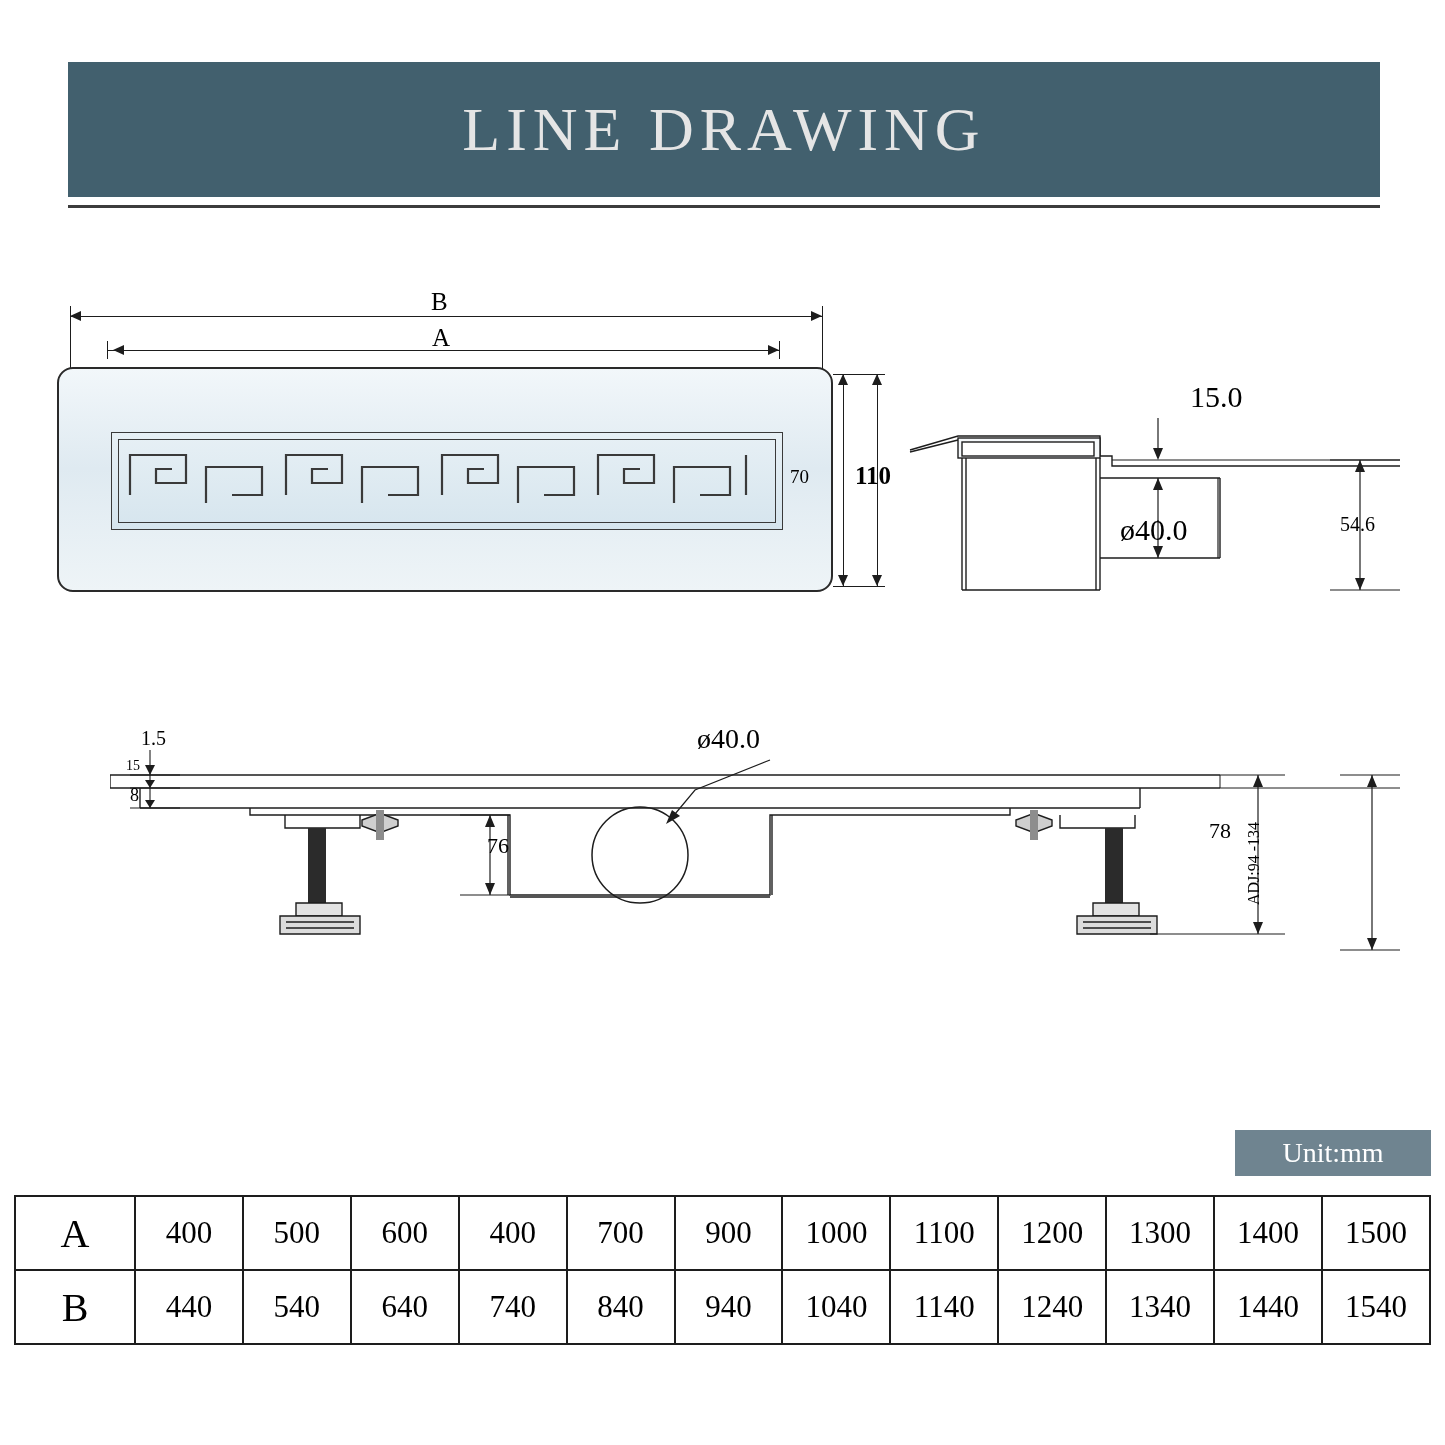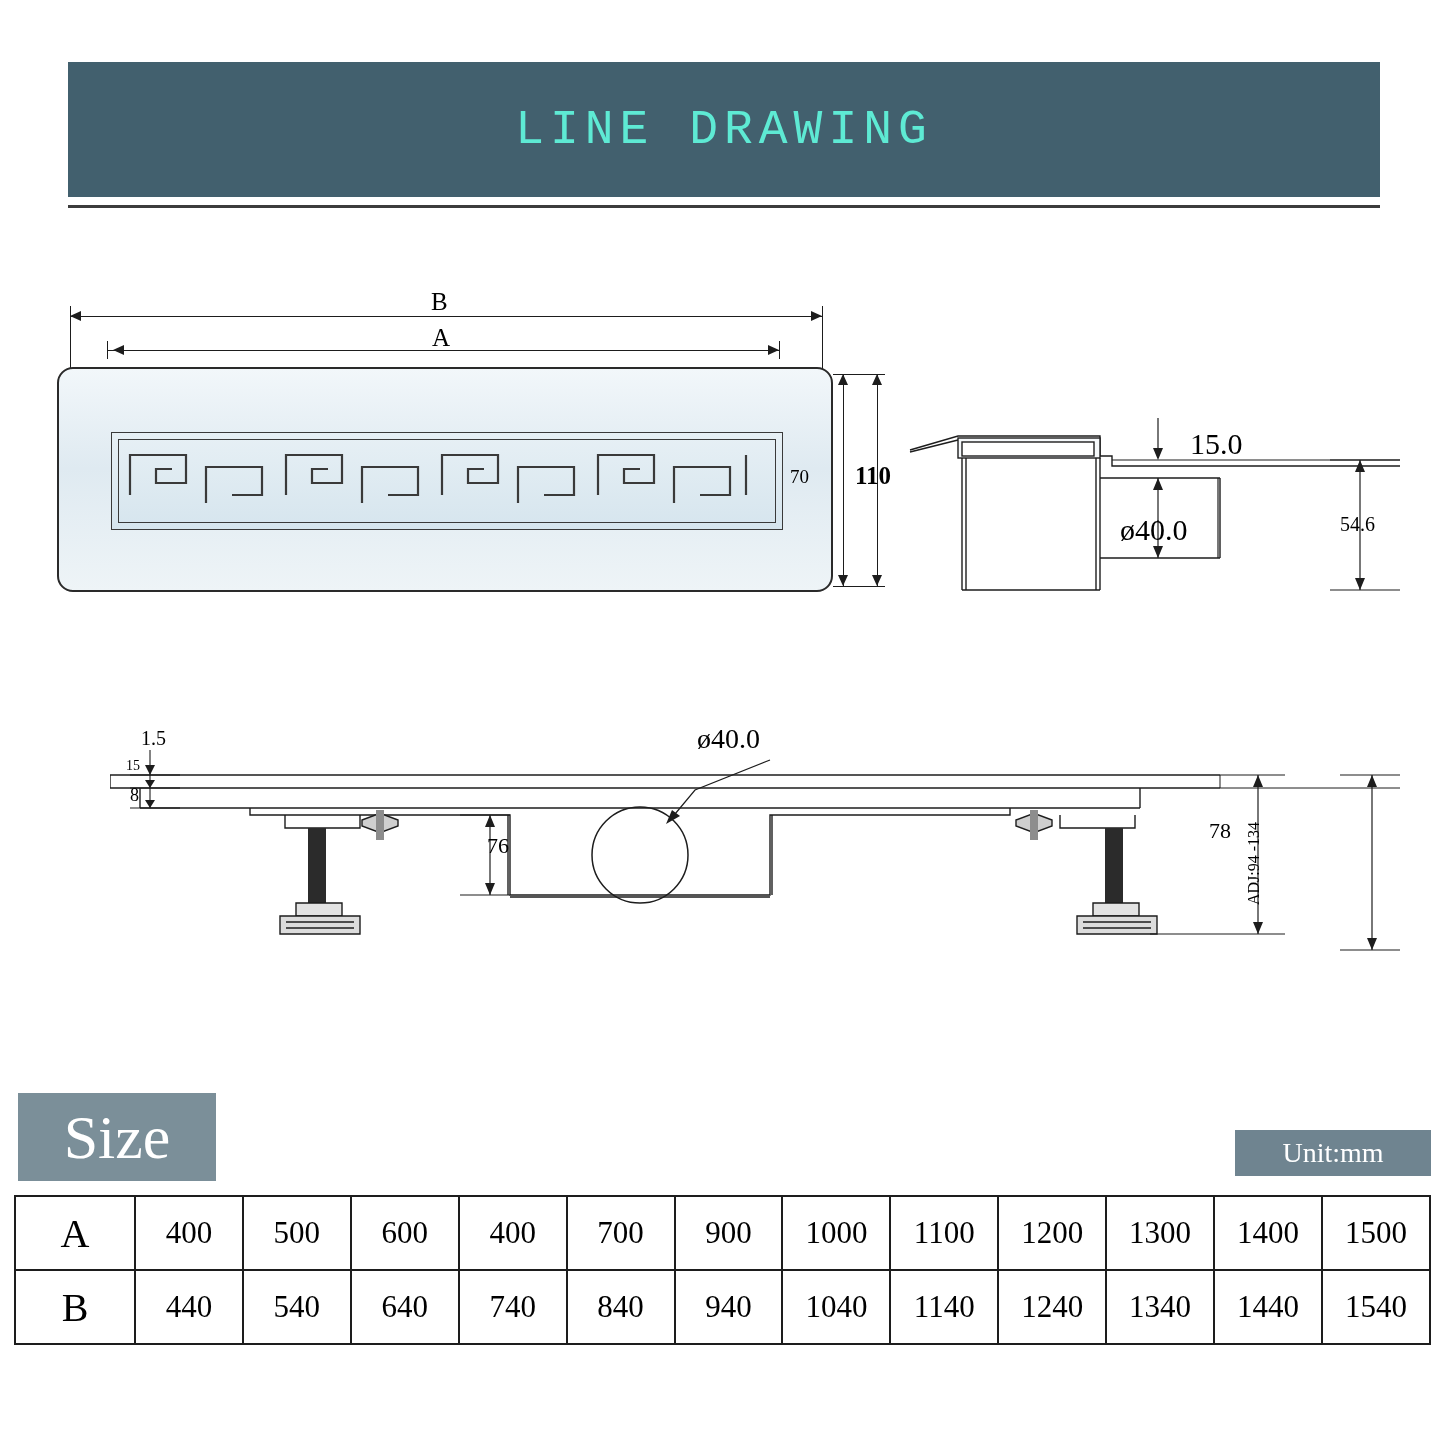--- a/index.html
+++ b/index.html
@@ -26,24 +26,24 @@
     left: 68px;
     top: 62px;
     width: 1312px;
     height: 135px;
     background: #42606e;
     display: flex;
     align-items: center;
     justify-content: center;
   }
   .title-bar .title-text {
-    color: #5eead4;
-    font-size: 48px;
+    color: #e5e5e5;
+    font-size: 62px;
     letter-spacing: 6px;
-    font-family: Liberation Mono, monospace;
+    font-family: Liberation Serif, serif;
   }
   .title-underline {
     position: absolute;
     left: 68px;
     top: 205px;
     width: 1312px;
     height: 3px;
     background: #3c3c3c;
   }
 
@@ -267,21 +267,21 @@
 
     <g stroke="#1d1d1d" stroke-width="1.2" fill="none">
       <path d="M460 100 L460 230"></path>
       <path d="M430 100 L500 100"></path>
       <path d="M430 230 L500 230"></path>
     </g>
     <polygon points="460,100 455,112 465,112" fill="#1d1d1d"></polygon>
     <polygon points="460,230 455,218 465,218" fill="#1d1d1d"></polygon>
   </svg>
 
-  <div class="lbl" style="left:1190px; top:380px; font-size:30px;margin-top:47px;">15.0</div>
+  <div class="lbl" style="left:1190px; top:380px; font-size:30px;">15.0</div>
   <div class="lbl" style="left:1120px; top:513px; font-size:30px;">ø40.0</div>
   <div class="lbl" style="left:1340px; top:513px; font-size:20px;">54.6</div>
 
   <svg class="elev" viewBox="0 0 1290 260" preserveAspectRatio="none">
     <g fill="none" stroke="#1d1d1d" stroke-width="1.4">
 
       <path d="M0 55 L1110 55"></path>
       <path d="M0 68 L1110 68"></path>
       <path d="M0 55 L0 68"></path>
       <path d="M30 68 L30 88"></path>
@@ -361,23 +361,20 @@
   </svg>
 
   <div class="lbl" style="left:141px; top:727px; font-size:20px;">1.5</div>
   <div class="lbl" style="left:126px; top:758px; font-size:14px;">15</div>
   <div class="lbl" style="left:130px; top:785px; font-size:18px;">8</div>
   <div class="lbl" style="left:697px; top:723px; font-size:28px;">ø40.0</div>
   <div class="lbl" style="left:487px; top:833px; font-size:22px;">76</div>
   <div class="lbl" style="left:1209px; top:818px; font-size:22px;">78</div>
   <div class="lbl" style="left:1245px; top:905px; font-size:16px; transform: rotate(-90deg); transform-origin: left top;">ADJ:94 -134</div>
 
-  <div class="size-badge">
-    <span>Size</span>
-  </div>
   <div class="unit-badge">
     <span>Unit:mm</span>
   </div>
 
   <table class="size-table">
     <tbody>
       <tr>
         <td class="rowhead">A</td>
         <td>400</td>
         <td>500</td>

